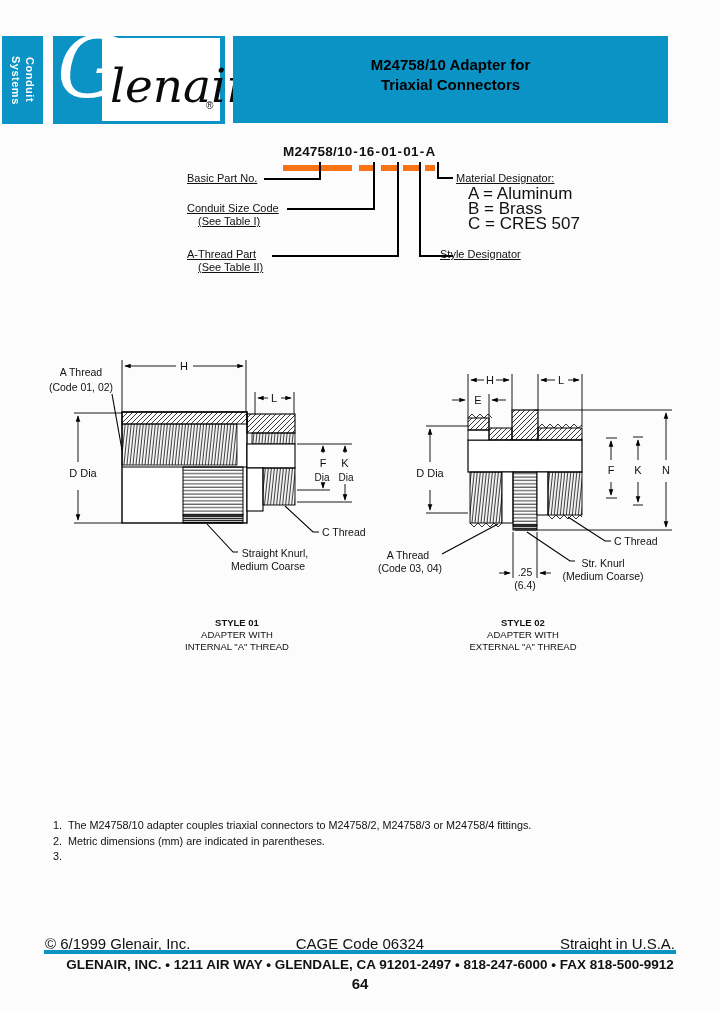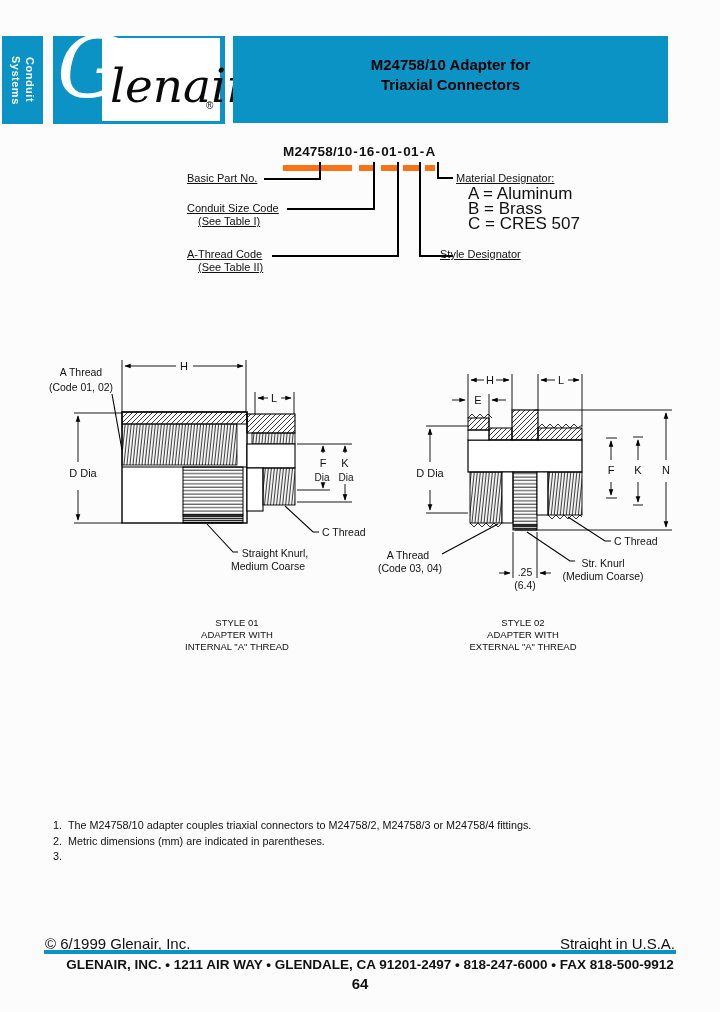--- a/index.html
+++ b/index.html
@@ -25,21 +25,21 @@
   .pn{left:283px;top:144px;font-weight:bold;font-size:13.5px;letter-spacing:.2px;
       display:flex;align-items:baseline;}
   .pn .seg{border-bottom:6px solid #f97316;padding-bottom:6px;}
   .pn .sep{padding:0 1px 1px 1px;}
   .lineh{background:#000;height:2px;}
   .linev{background:#000;width:2px;}
   .lbl{font-size:11px;line-height:13px;white-space:nowrap;text-decoration:underline;}
   .mat-opt{font-size:17px;line-height:15px;white-space:nowrap;}
   
   .caption{width:170px;text-align:center;font-size:9.5px;line-height:12px;}
-  .caption .b{font-weight:normal;text-align:center;}
+  .caption .b{font-weight:bold;text-align:center;}
   .notes{left:53px;top:820px;font-size:10.8px;}
   .note-row{display:flex;margin-bottom:4.5px;line-height:11px;}
   .note-num{width:15px;flex:none;}
   .foot-small{top:935px;font-size:15px;}
   .rule{left:44px;top:950px;width:632px;height:4px;background:var(--accent);}
   .address{left:0;top:957px;width:720px;text-align:center;font-weight:bold;font-size:13.5px;padding-left:10px;}
   .pageno{left:0;top:975px;width:720px;text-align:center;font-weight:bold;font-size:15px;}
   svg text{font-family:"Liberation Sans",sans-serif;fill:#111;}
   svg .dim{font-size:11px;}
   svg .dimsm{font-size:10px;}
@@ -85,21 +85,21 @@
   <div class="abs linev" style="left:397px;top:162px;height:95px"></div>
   <div class="abs lineh" style="left:272px;top:255px;width:127px"></div>
   <div class="abs linev" style="left:419px;top:162px;height:95px"></div>
   <div class="abs lineh" style="left:419px;top:255px;width:34px"></div>
   <div class="abs linev" style="left:437px;top:162px;height:17px"></div>
   <div class="abs lineh" style="left:437px;top:177px;width:16px"></div>
 
   <div class="abs lbl" style="left:187px;top:172px">Basic Part No.</div>
   <div class="abs lbl" style="left:187px;top:202px">Conduit Size Code</div>
   <div class="abs lbl" style="left:198px;top:215px">(See Table I)</div>
-  <div class="abs lbl" style="left:187px;top:248px">A-Thread Code</div>
+  <div class="abs lbl" style="left:187px;top:248px">A-Thread Part</div>
   <div class="abs lbl" style="left:198px;top:261px">(See Table II)</div>
   <div class="abs lbl" style="left:456px;top:172px">Material Designator:</div>
   <div class="abs mat-opt" style="left:468px;top:186px">A = Aluminum</div>
   <div class="abs mat-opt" style="left:468px;top:201px">B = Brass</div>
   <div class="abs mat-opt" style="left:468px;top:216px">C = CRES 507</div>
   <div class="abs lbl" style="left:440px;top:248px">Style Designator</div>
 
   <svg class="abs" style="left:30px;top:340px;overflow:visible" width="335" height="250" viewBox="0 0 335 250">
     <defs>
       <pattern id="hat1" width="5" height="5" patternUnits="userSpaceOnUse">
@@ -280,18 +280,19 @@
     <div class="note-row">
       <span class="note-num">2.</span>
       <span>Metric dimensions (mm) are indicated in parentheses.</span>
     </div>
     <div class="note-row">
       <span class="note-num">3.</span>
     </div>
   </div>
 
   <div class="abs foot-small" style="left:45px">© 6/1999 Glenair, Inc.</div>
+  <div class="abs foot-small" style="left:0;width:720px;text-align:center">CAGE Code 06324</div>
   <div class="abs foot-small" style="right:45px">Straight in U.S.A.</div>
   <div class="abs rule"></div>
   <div class="abs address">GLENAIR, INC. • 1211 AIR WAY • GLENDALE, CA 91201-2497 • 818-247-6000 • FAX 818-500-9912</div>
   <div class="abs pageno">64</div>
 
 </div>
 
 </body></html>

